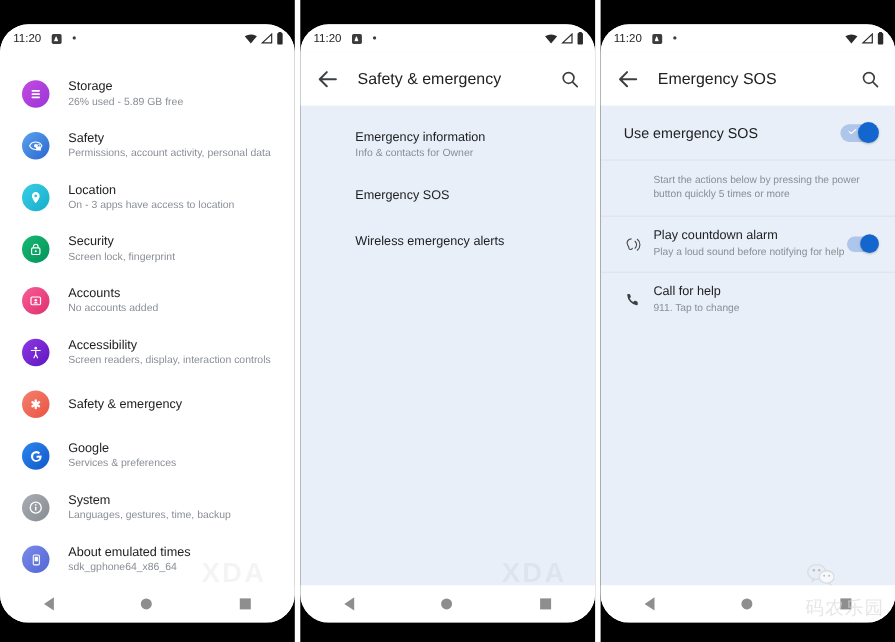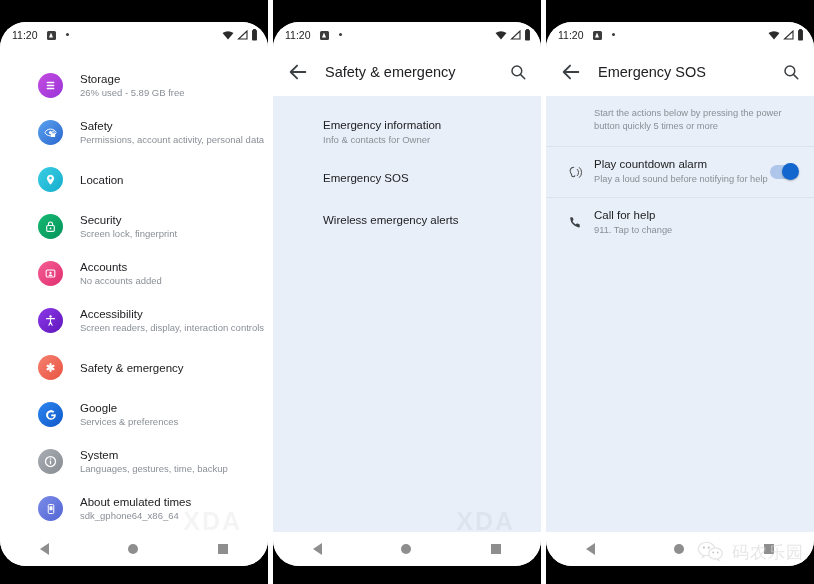--- a/index.html
+++ b/index.html
@@ -108,21 +108,20 @@
     flex: 1 1 auto;
     background: #ffffff;
     padding-top: 14px;
     overflow: hidden;
   }
   .row1 {
     display: flex;
     align-items: center;
     padding: 0 12px 0 20px;
     height: 47px;
-    margin-left: 18px;
   }
   .ic-circle {
     width: 25px; height: 25px;
     border-radius: 50%;
     flex: 0 0 25px;
     display: flex; align-items: center; justify-content: center;
     color: #fff;
     position: relative;
   }
   .ic-circle svg { display: block; }
@@ -216,25 +215,25 @@
     letter-spacing: 2px;
     color: rgba(0,0,0,0.045);
     pointer-events: none;
     z-index: 9;
     font-family: "Liberation Sans", sans-serif;
   }
   .wm-wechat {
     position: absolute;
     right: 10px; bottom: 20px;
     display: flex;
-    align-items: center;
     gap: 6px;
     z-index: 30;
     opacity: .62;
     pointer-events: none;
+    flex-direction: column;
   }
   .wm-wechat .wmtxt {
     font-size: 17px;
     color: #d8d8d8;
     font-family: "DejaVu Sans", sans-serif;
     letter-spacing: 1px;
   }
   .wx { width: 30px; height: 24px; display:block; }
 </style>
 </head>
@@ -297,20 +296,21 @@
 
         <div class="row1">
           <div class="ic-circle" style="background:linear-gradient(135deg,#3bcde4,#16aecd)">
             <svg width="13" height="13" viewBox="0 0 24 24">
                 <path d="M12 3c-3.6 0-6.5 2.9-6.5 6.5C5.5 14.5 12 21.5 12 21.5s6.5-7 6.5-12C18.5 5.9 15.6 3 12 3z" fill="#fff"></path>
                 <circle cx="12" cy="9.4" r="2.4" fill="#2fc3dd"></circle>
               </svg>
           </div>
           <div class="txt">
             <div class="t1">Location</div>
+            <div class="t2">On - 3 apps have access to location</div>
           </div>
         </div>
 
         <div class="row1">
           <div class="ic-circle" style="background:linear-gradient(135deg,#16b973,#05935a)">
             <svg width="13" height="13" viewBox="0 0 24 24">
                 <rect x="5" y="10" width="14" height="11" rx="2.2" fill="none" stroke="#fff" stroke-width="2"></rect>
                 <path d="M8.2 10V7.6a3.8 3.8 0 0 1 7.6 0V10" fill="none" stroke="#fff" stroke-width="2"></path>
                 <circle cx="12" cy="15.5" r="1.7" fill="#fff"></circle>
               </svg>
@@ -495,20 +495,29 @@
           </svg>
         <div class="title">Emergency SOS</div>
         <svg class="search" viewBox="0 0 24 24">
             <circle cx="10.5" cy="10.5" r="6.5" fill="none" stroke="#3c4043" stroke-width="2"></circle>
             <path d="M15.5 15.5 L21 21" stroke="#3c4043" stroke-width="2" stroke-linecap="round"></path>
           </svg>
       </div>
 
       <div class="list3">
 
+        <div class="sec master">
+          <div class="mt">Use emergency SOS</div>
+          <div class="toggle">
+            <svg class="chk" viewBox="0 0 12 8">
+                <path d="M1 4.2 L4.2 7 L11 1" fill="none" stroke="#ffffff" stroke-width="1.6" stroke-linecap="round" stroke-linejoin="round"></path>
+              </svg>
+            <div class="knob"></div>
+          </div>
+        </div>
 
         <div class="sec hint">
           <p>Start the actions below by pressing the power button quickly 5 times or more</p>
         </div>
 
         <div class="sec item">
           <div class="leadico">
             <svg width="17" height="17" viewBox="0 0 24 24">
                 <path d="M9.5 4.5a5.2 5.2 0 0 0-4.2 8.2c.9 1.2 1.3 2 1.3 3.1 0 1.3 1 2.3 2.3 2.3 1 0 1.8-.6 2.1-1.5" fill="none" stroke="#4a4a4a" stroke-width="1.5" stroke-linecap="round"></path>
                 <path d="M14.5 7.5a6 6 0 0 1 0 9" fill="none" stroke="#4a4a4a" stroke-width="1.4" stroke-linecap="round"></path>

